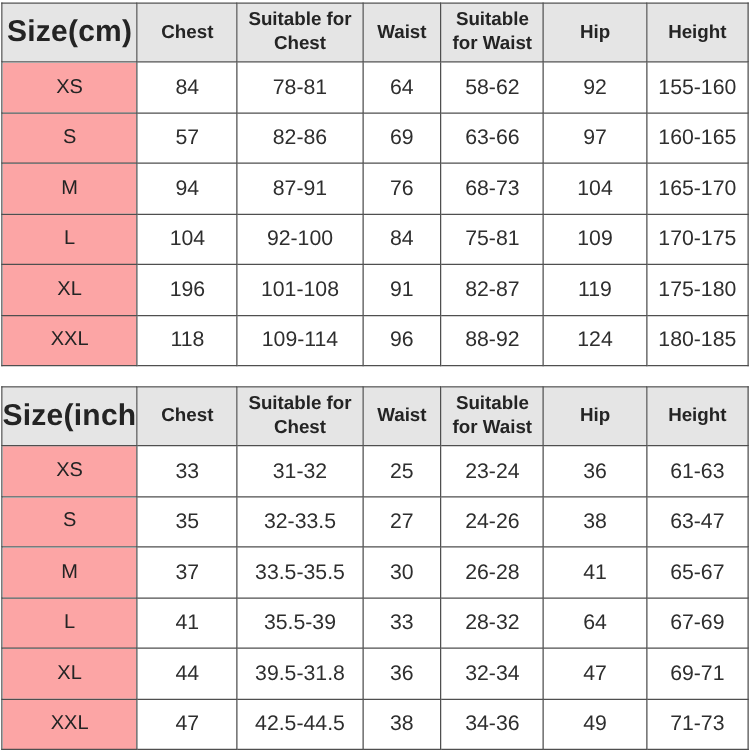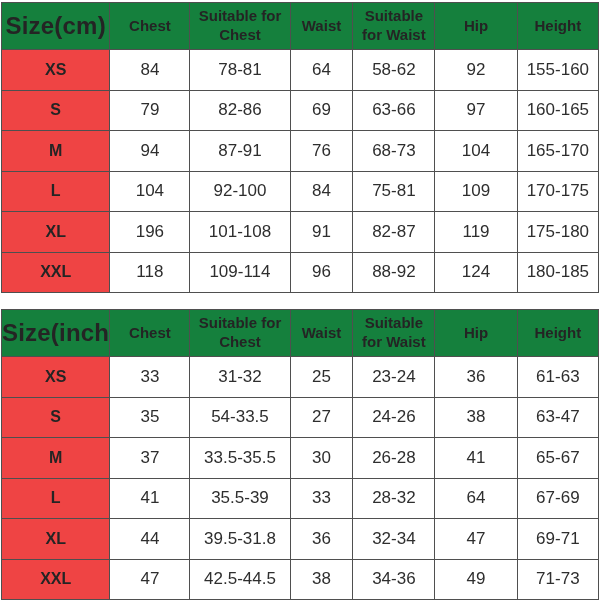--- a/index.html
+++ b/index.html
@@ -37,36 +37,36 @@
   
   .size-table th:nth-child(1) { width: 18.2%; }
   .size-table th:nth-child(2) { width: 13.4%; }
   .size-table th:nth-child(3) { width: 16.8%; }
   .size-table th:nth-child(4) { width: 10.5%; }
   .size-table th:nth-child(5) { width: 13.7%; }
   .size-table th:nth-child(6) { width: 13.8%; }
   .size-table th:nth-child(7) { width: 13.6%; text-align: center; }
 
   .size-table thead th {
-    background: #15803d;
+    background: #e5e5e5;
     height: 46px;
     font-weight: bold;
     font-size: 15px;
     line-height: 1.25;
   }
   .size-table thead th.title-cell {
     font-size: 24px;
     letter-spacing: 0.2px;
   }
   .size-table tbody tr {
     height: 40.5px;
   }
   .size-table tbody th.size-label-cell {
-    background: #ef4444;
-    font-weight: bold;
+    background: #fca5a5;
+    font-weight: normal;
     font-size: 16px;
   }
   .size-table tbody td.value-cell {
     background: #ffffff;
     font-weight: normal;
     font-size: 17px;
     color: #2e2e2e;
   }
 </style>
 </head>
@@ -90,21 +90,21 @@
           <th class="size-label-cell">XS</th>
           <td class="value-cell">84</td>
           <td class="value-cell">78-81</td>
           <td class="value-cell">64</td>
           <td class="value-cell">58-62</td>
           <td class="value-cell">92</td>
           <td class="value-cell">155-160</td>
         </tr>
         <tr>
           <th class="size-label-cell">S</th>
-          <td class="value-cell">79</td>
+          <td class="value-cell">57</td>
           <td class="value-cell">82-86</td>
           <td class="value-cell">69</td>
           <td class="value-cell">63-66</td>
           <td class="value-cell">97</td>
           <td class="value-cell">160-165</td>
         </tr>
         <tr>
           <th class="size-label-cell">M</th>
           <td class="value-cell">94</td>
           <td class="value-cell">87-91</td>
@@ -160,21 +160,21 @@
           <td class="value-cell">33</td>
           <td class="value-cell">31-32</td>
           <td class="value-cell">25</td>
           <td class="value-cell">23-24</td>
           <td class="value-cell">36</td>
           <td class="value-cell">61-63</td>
         </tr>
         <tr>
           <th class="size-label-cell">S</th>
           <td class="value-cell">35</td>
-          <td class="value-cell">54-33.5</td>
+          <td class="value-cell">32-33.5</td>
           <td class="value-cell">27</td>
           <td class="value-cell">24-26</td>
           <td class="value-cell">38</td>
           <td class="value-cell">63-47</td>
         </tr>
         <tr>
           <th class="size-label-cell">M</th>
           <td class="value-cell">37</td>
           <td class="value-cell">33.5-35.5</td>
           <td class="value-cell">30</td>

